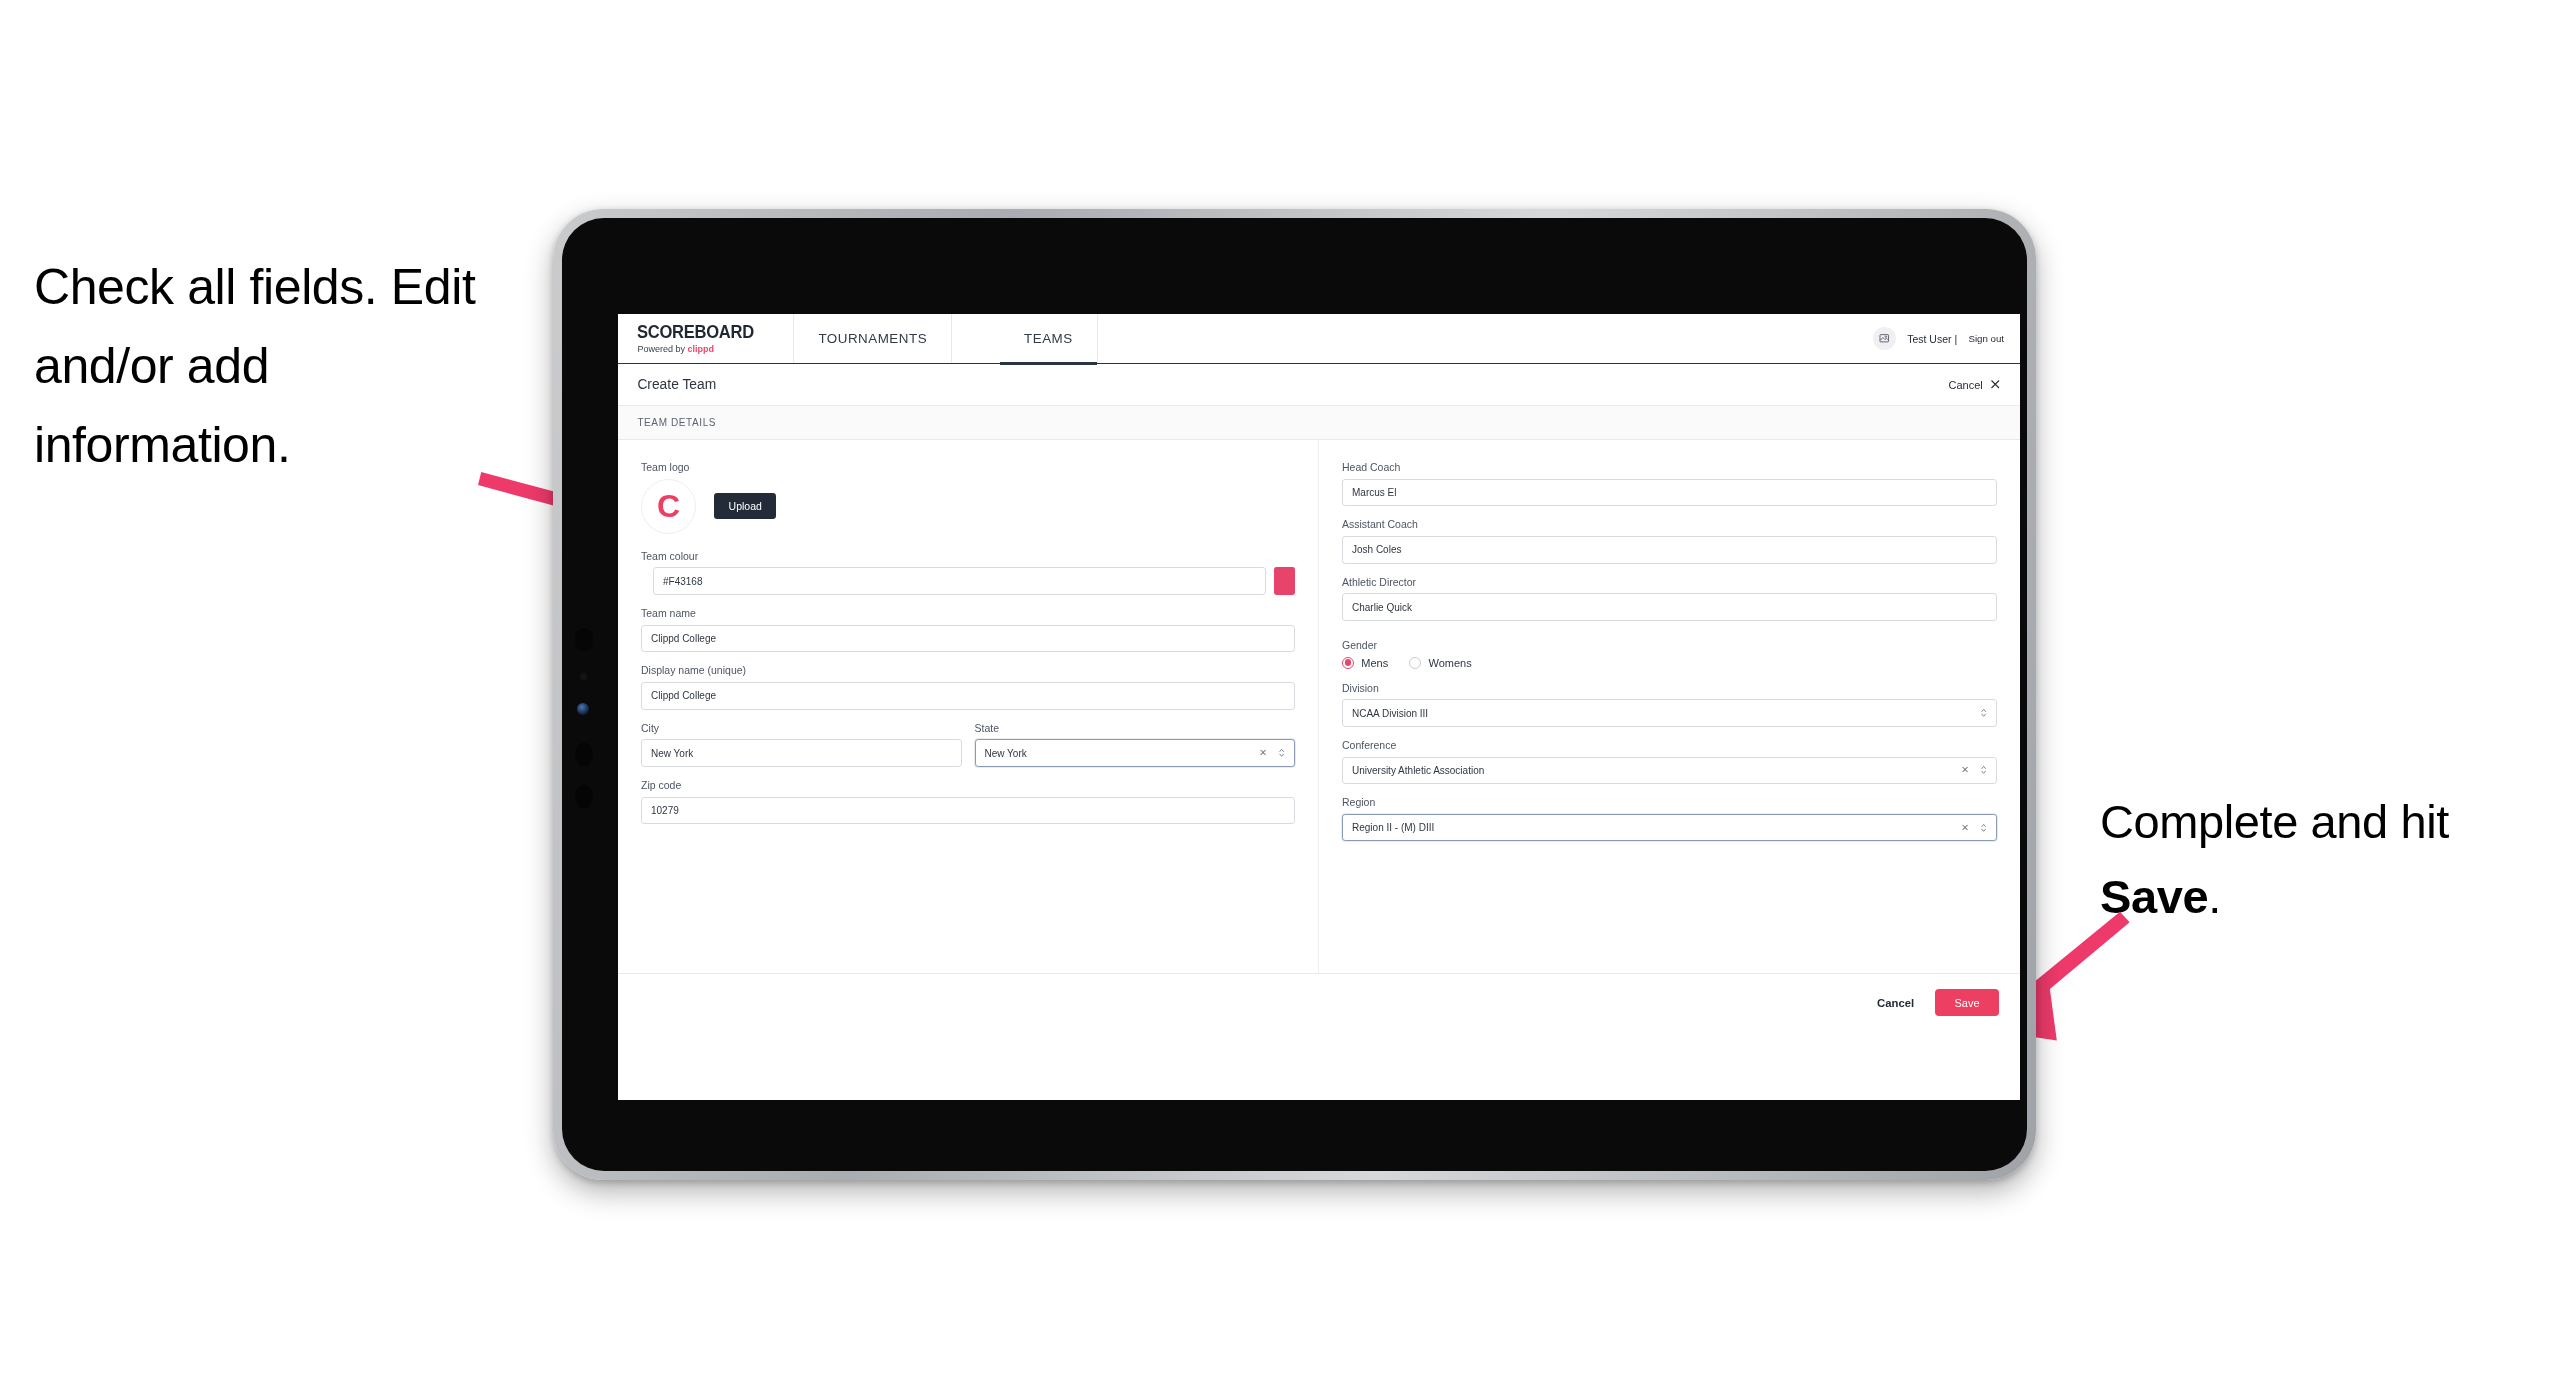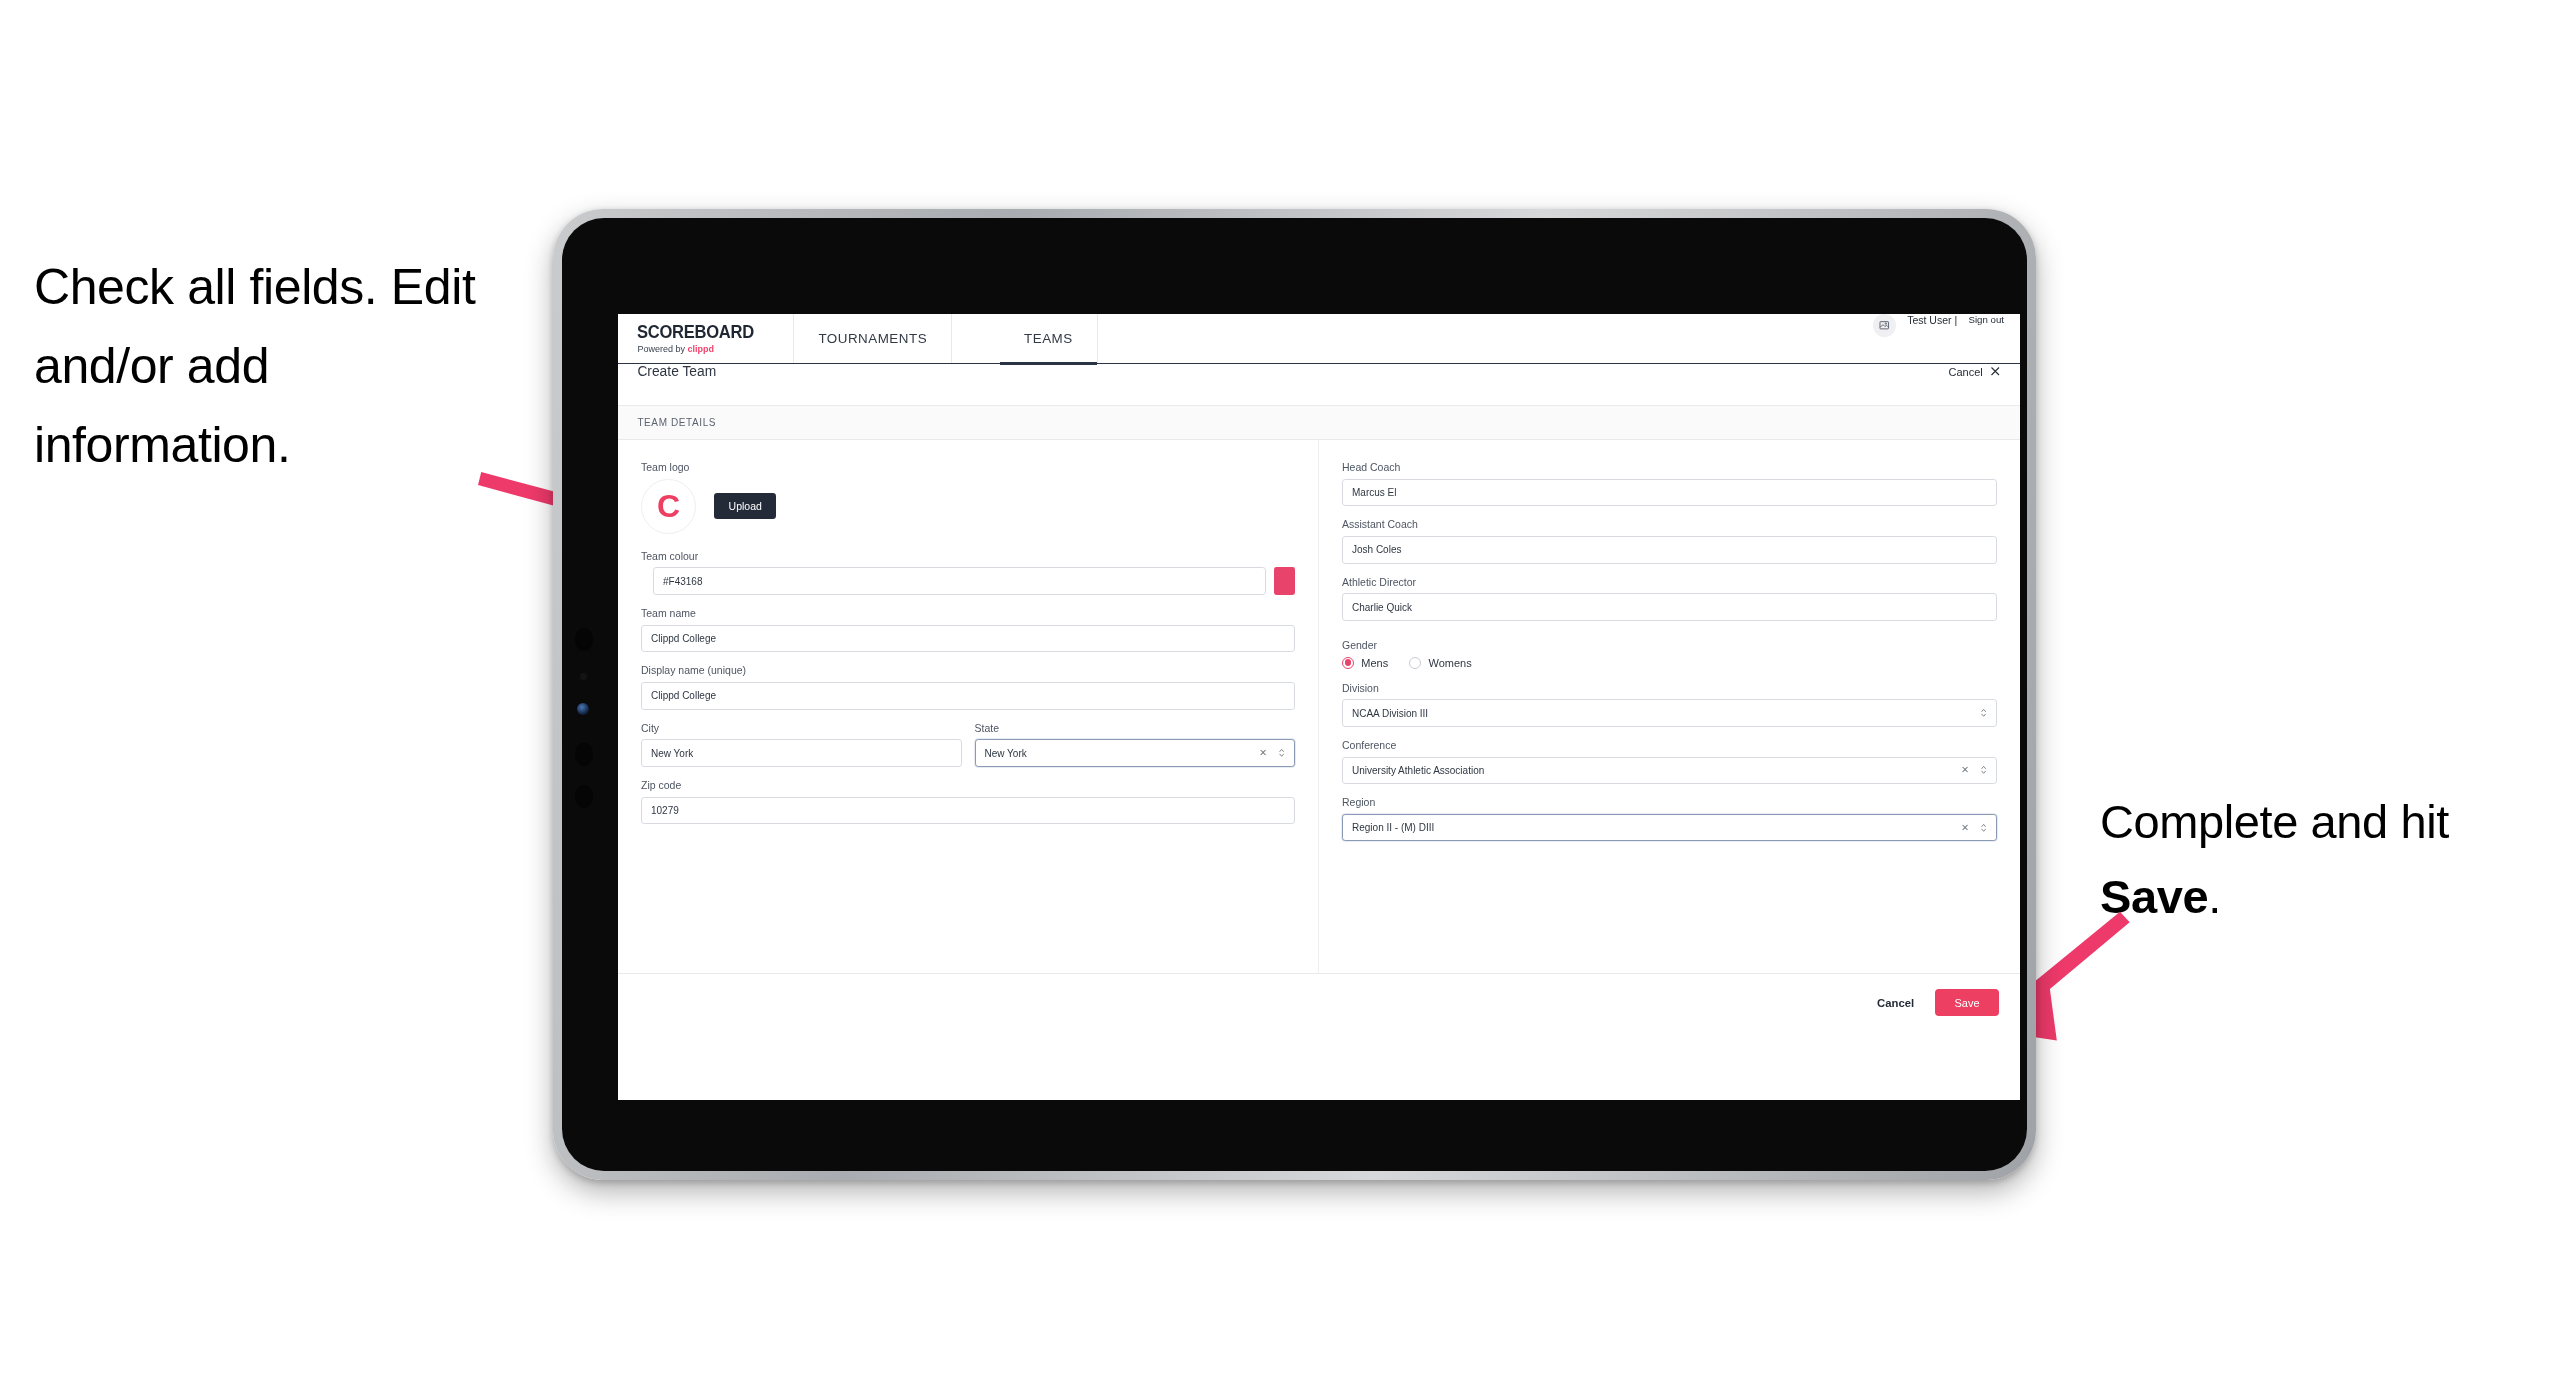--- a/index.html
+++ b/index.html
@@ -104,36 +104,36 @@
     cursor: pointer;
     background:#fff;
     position: relative;
   }
   .navtab.active::after {
     content:"";
     position:absolute; left:0; right:0; bottom:-1.6px; height:2.4px;
     background:#2b3445;
   }
   .nav-right {
-    margin-left:auto; display:flex; gap:11.3px;
+    margin-left:auto; display:flex; align-items:center; gap:11.3px;
     padding-right: 16px;
   }
   .avatar {
     width: 23px; height:23px; border-radius:50%;
     background:#f0eff1;
     display:flex; align-items:center; justify-content:center;
   }
   .avatar svg { display:block; }
   .user-name { font-size: 10.5px; color:#262d38; }
   .sign-out { font-size: 9.7px; color:#262d38; cursor:pointer; }
 
   
   .page-head {
     height: 42px;
-    display:flex; align-items:flex-start;
+    display:flex; align-items:center;
     padding: 0 19.4px;
     border-bottom: 0.8px solid #e9eaec;
     background:#fff;
   }
   .page-title { font-size: 13.8px; color:#2e3641; }
   .cancel-x {
     margin-left:auto; display:flex; align-items:center; gap:7.3px;
     cursor:pointer;
   }
   .cancel-x .lbl { font-size: 11px; color:#262d38; }

